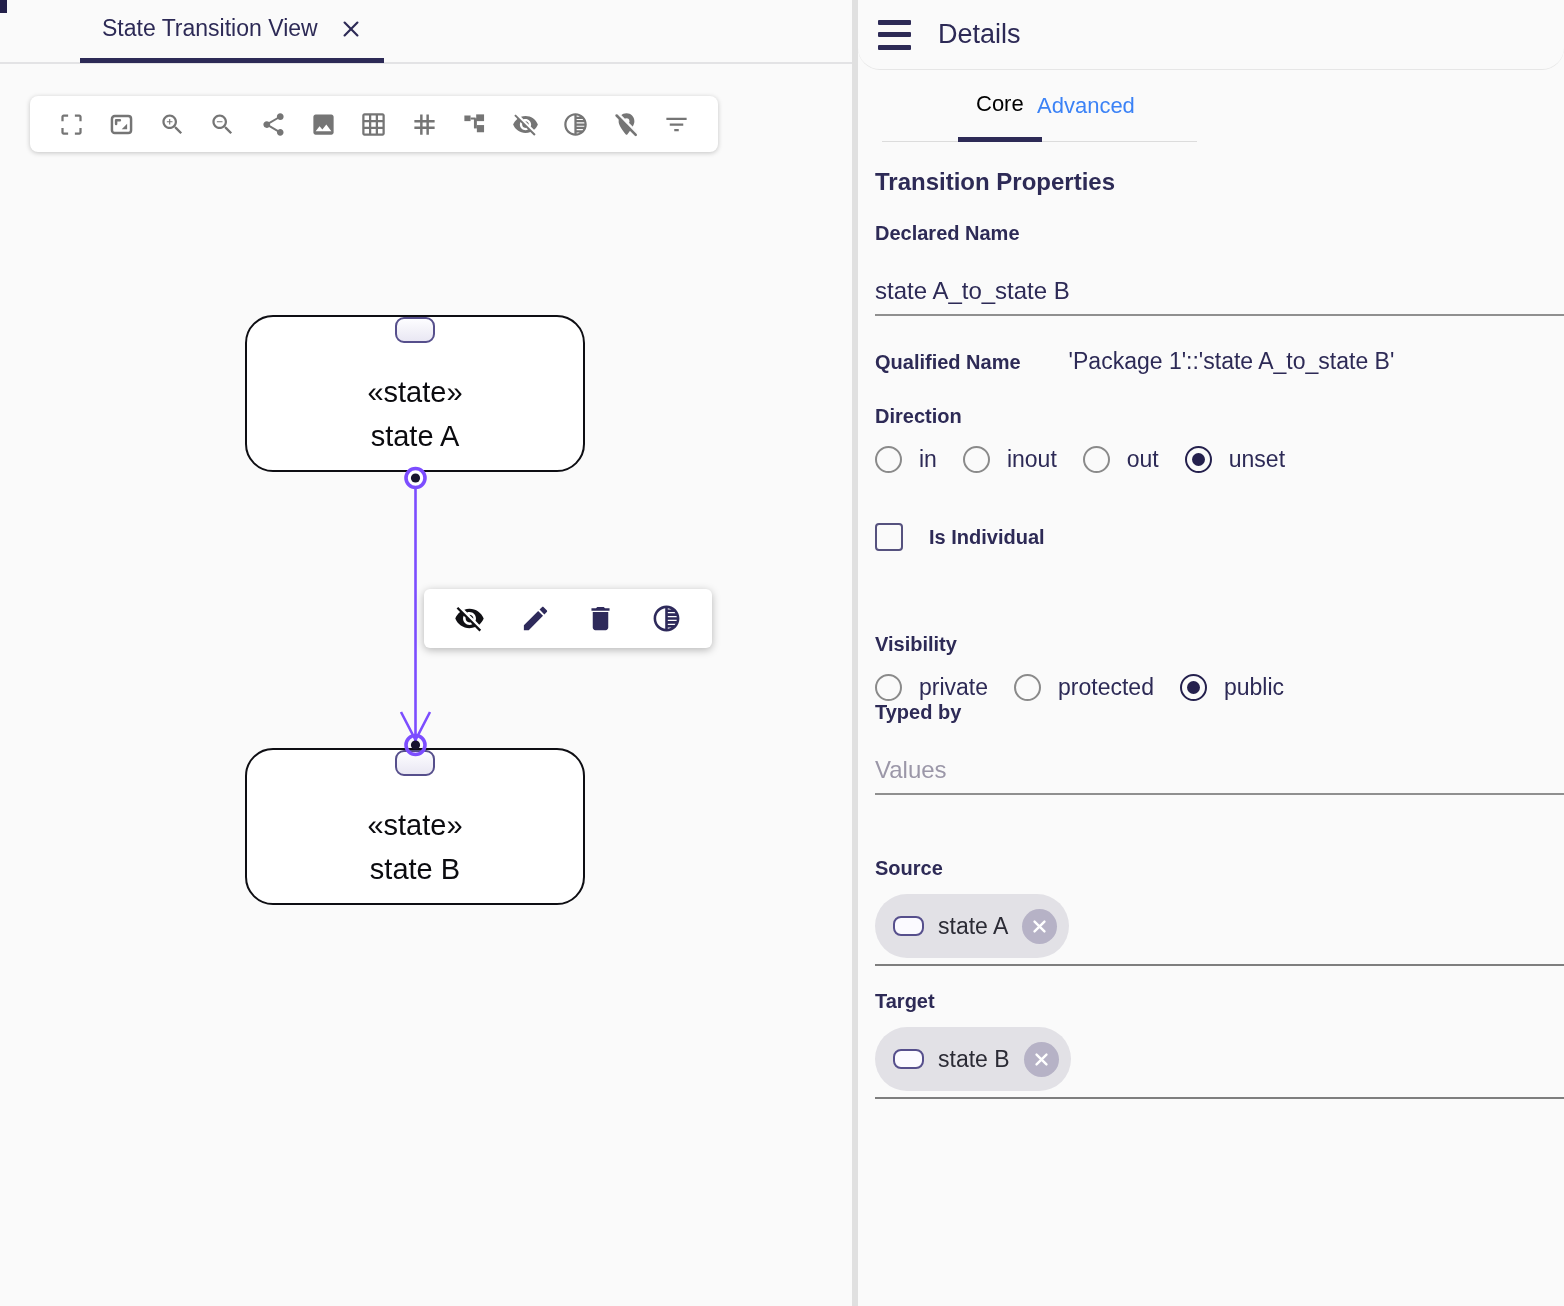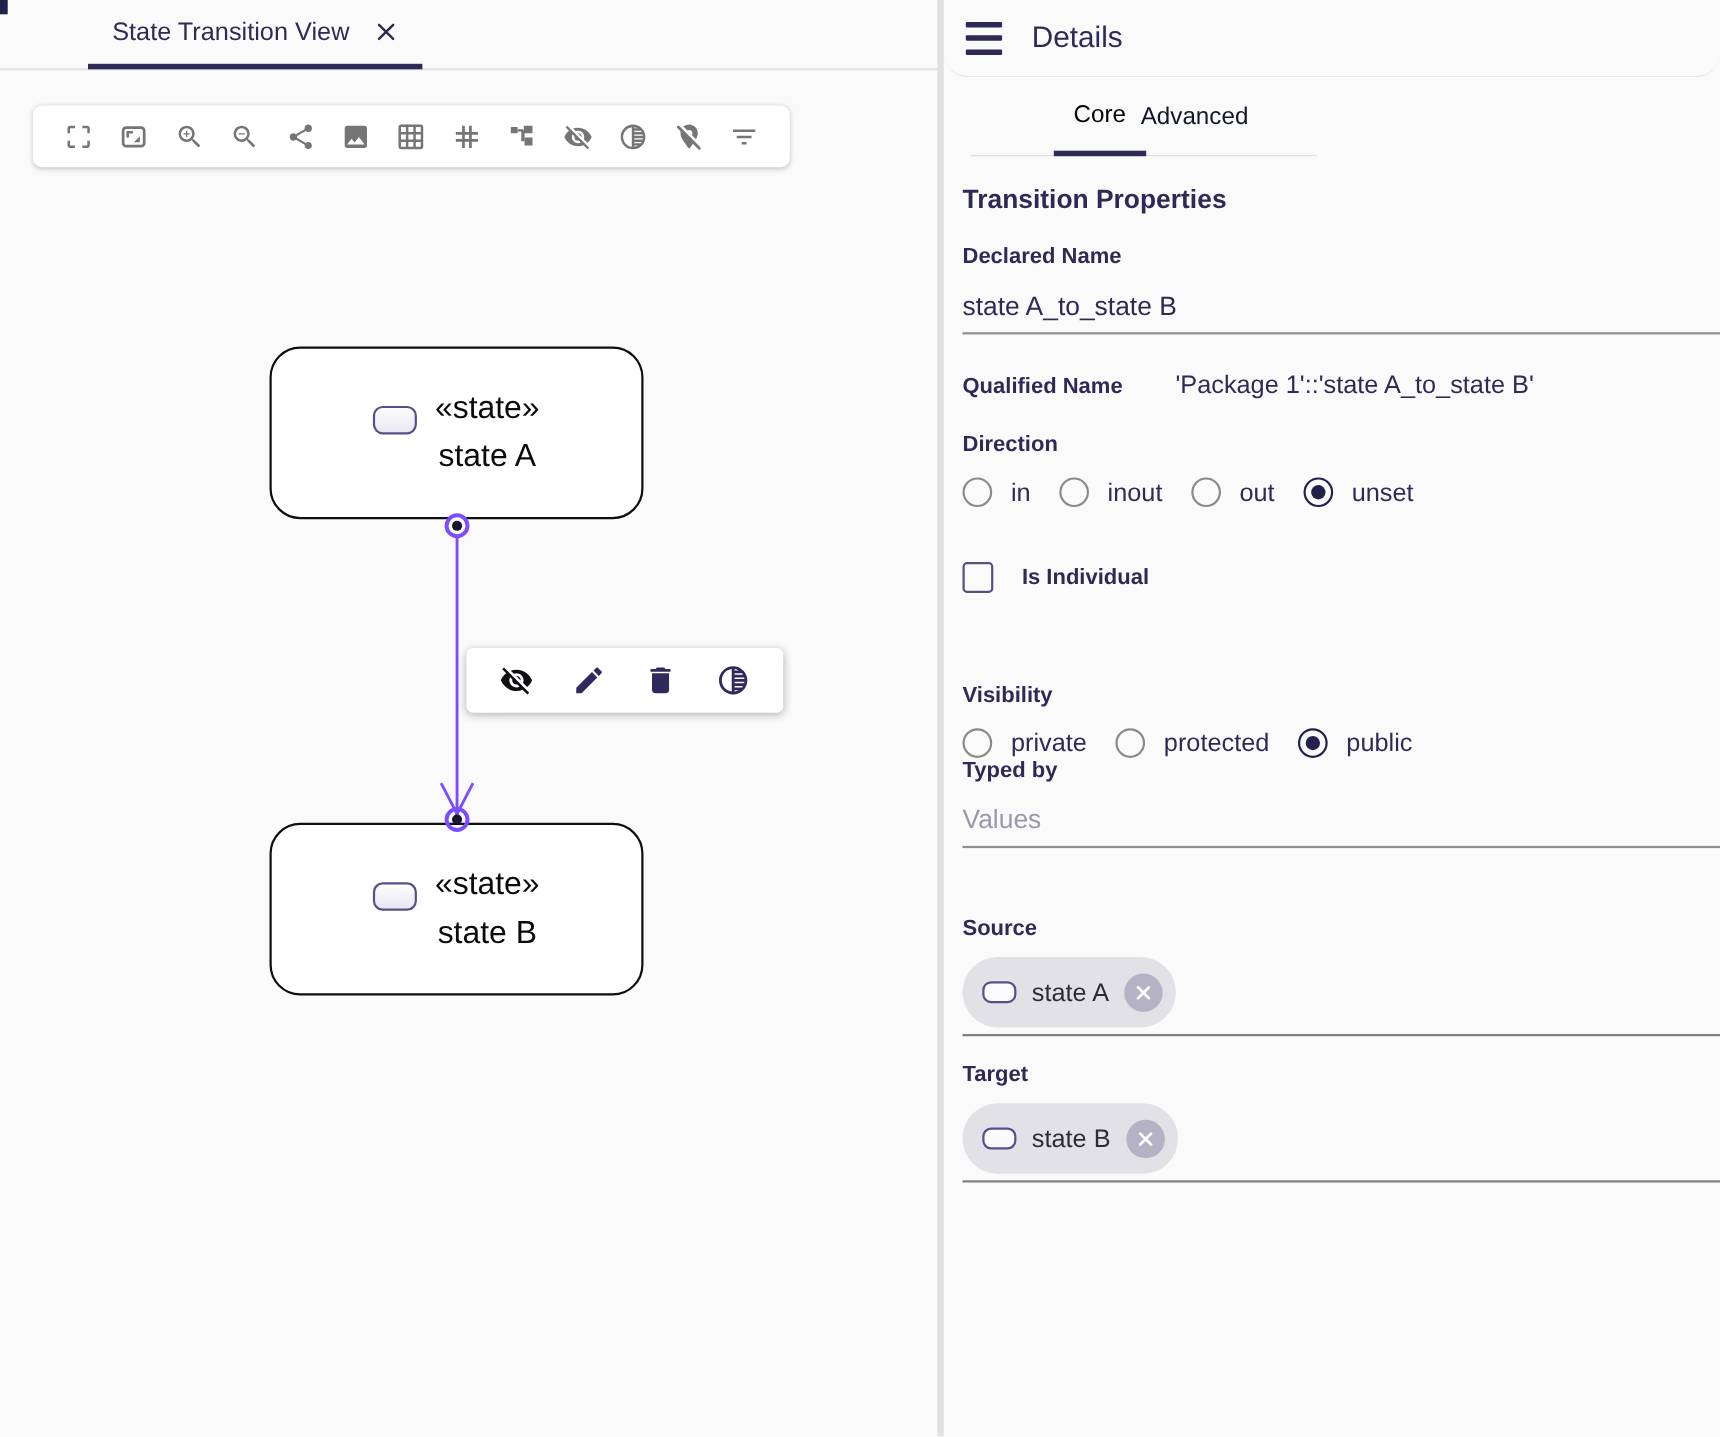--- a/index.html
+++ b/index.html
@@ -17,21 +17,21 @@
   .tab .x-icon { width:22px; height:22px; }
 
   .diagram-toolbar { position:absolute; left:30px; top:96px; width:688px; height:56px;
          background:#fff; border-radius:8px; box-shadow:0 1px 5px rgba(0,0,0,.22);
          display:flex; align-items:center; justify-content:space-evenly; padding:0 8px; z-index:3; }
   .dt-btn { width:34px; height:34px; display:flex; align-items:center; justify-content:center; cursor:pointer; }
   .dt-btn svg { width:27px; height:27px; }
 
   .node { position:absolute; left:245px; width:340px; height:157px; background:#fff;
           border:2.5px solid #0e0e13; border-radius:28px; display:flex; align-items:center;
-          justify-content:center; gap:16px; z-index:1; }
+          justify-content:center; gap:16px; z-index:1;flex-direction:column; }
   .node-a { top:315px; } .node-b { top:748px; }
   .state-glyph { width:40px; height:26px; border:2.5px solid #564f8c; border-radius:9px;
           background:linear-gradient(#fdfdff,#e9e7f3); transform:translateY(-12px); flex:none; }
   .node-text { text-align:center; font-size:29px; line-height:1.5; color:#0b0b0f; }
 
   .edge-layer { position:absolute; left:0; top:0; width:852px; height:1306px; z-index:2; pointer-events:none; }
 
   .edge-toolbar { position:absolute; left:424px; top:589px; width:288px; height:59px; background:#fff;
           border-radius:6px; box-shadow:0 2px 8px rgba(0,0,0,.28); display:flex; align-items:center;
           justify-content:space-evenly; z-index:4; }
@@ -46,29 +46,29 @@
   .d-header { height:70px; border-bottom:1.5px solid #e6e6e6; display:flex; align-items:center;
           padding-left:20px; gap:24px; flex:none;border-radius:22px; }
   .hamburger { width:36px; height:30px; display:flex; flex-direction:column; justify-content:space-between; cursor:pointer; }
   .hamburger span { display:block; width:33px; height:5px; border-radius:1px; background:#2d2a56; }
   .d-title { font-size:27px; font-weight:500; color:#2d2a56; }
 
   .d-tabs { position:relative; height:72px; flex:none; }
   .d-tabs .grayline { position:absolute; left:24px; width:315px; bottom:0; height:1.5px; background:#dcdcdc; }
   .dtab { position:absolute; top:0; height:72px; display:flex; align-items:center; cursor:pointer; font-size:22px; }
   .dtab-core { left:100px; padding:0 18px; color:#000000; border-bottom:5px solid #2d2a56; }
-  .dtab-adv  { left:179px; color:#0f172a; }
+  .dtab-adv  { left:179px; color:#3b82f6; }
 
   .d-content { padding-left:17px; }
   .sec-title { margin-top:26px; font-size:24px; font-weight:bold; color:#2d2a56; }
   .fld-label { font-size:20px; font-weight:bold; color:#2d2a56; }
   .mt26{margin-top:26px;} .mt30{margin-top:30px;}
   .underline-wrap { border-bottom:2px solid #8f8f8f; padding-bottom:9px; }
   .txt-input { width:100%; border:none; outline:none; background:transparent; font-family:inherit;
-          font-size:24px; color:#2d2a56; margin-top:20px; }
+          font-size:24px; color:#2d2a56; margin-top:32px; }
   .txt-input::placeholder { color:#9b97a8; }
 
   .qname-row { display:flex; align-items:baseline; margin-top:32px; }
   .qname-val { font-size:23px; color:#2d2a56; margin-left:48px; }
 
   .opt-row { display:flex; align-items:center; margin-top:18px; column-gap:26px; }
   .opt { display:flex; align-items:center; gap:17px; cursor:pointer; }
   .radio { width:27px; height:27px; border:2.5px solid #8a8a8a; border-radius:50%;
            display:flex; align-items:center; justify-content:center; background:transparent; flex:none; }
   .radio.sel { border-color:#24204d; }

